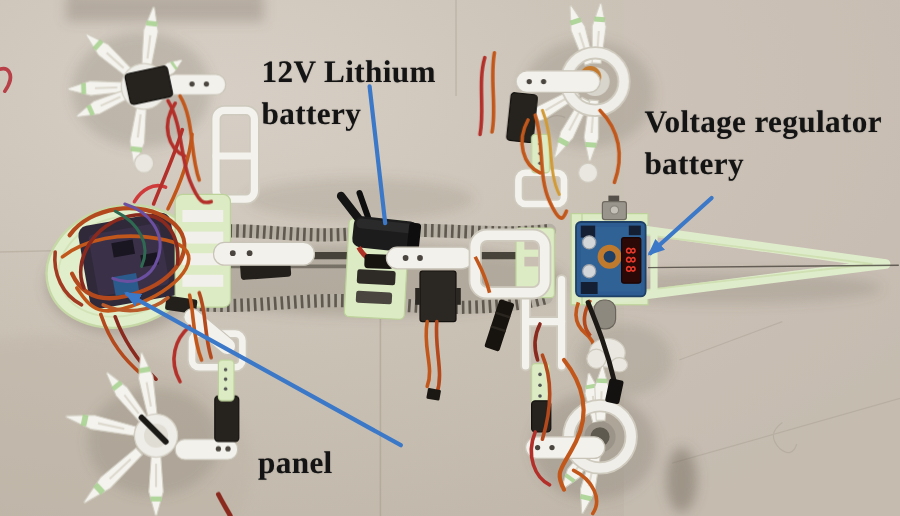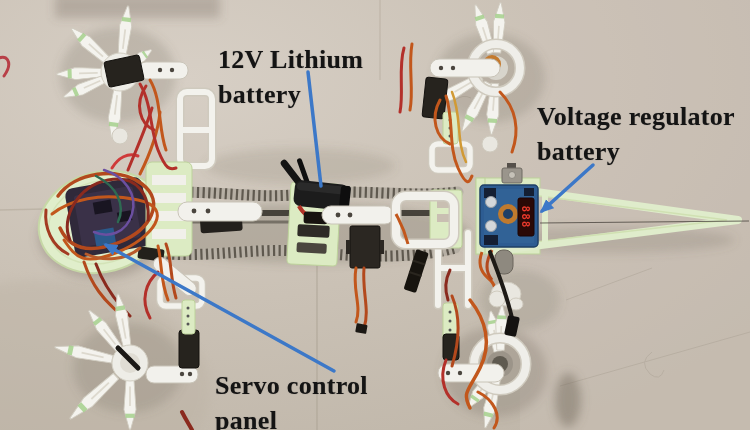--- a/index.html
+++ b/index.html
@@ -4,21 +4,21 @@
 <style>
   html,body{margin:0;padding:0;background:#888;}
   #stage{position:relative;width:750px;height:430px;overflow:hidden;
          font-family:"Liberation Serif",serif;background:#cac1b5;}
   #stage svg{position:absolute;left:0;top:0;}
   .label{position:absolute;font-weight:700;font-size:26px;line-height:35px;
          color:#141414;letter-spacing:.3px;white-space:nowrap;
          text-shadow:0 0 1px rgba(30,30,30,.35);}
   .label span{display:block;}
   #label-battery{left:218px;top:20px;margin-top:22px;}
-  #label-regulator{left:537px;top:99px;}
+  #label-regulator{left:537px;top:84px;}
   #label-servo{left:215px;top:368px;}
 </style>
 </head>
 <body>
 
 <div id="stage">
 <svg width="750" height="430" viewBox="0 0 750 430">
   <defs>
     <radialGradient id="floorG" cx="25%" cy="18%" r="95%">
       <stop offset="0" stop-color="#d7cfc5"></stop>
@@ -351,16 +351,15 @@
 
   <div class="label" id="label-battery">
     <span>12V Lithium</span>
     <span>battery</span>
   </div>
   <div class="label" id="label-regulator">
     <span>Voltage regulator</span>
     <span>battery</span>
   </div>
   <div class="label" id="label-servo">
-    <span>Servo control</span>
     <span>panel</span>
   </div>
 </div>
 
 </body></html>

